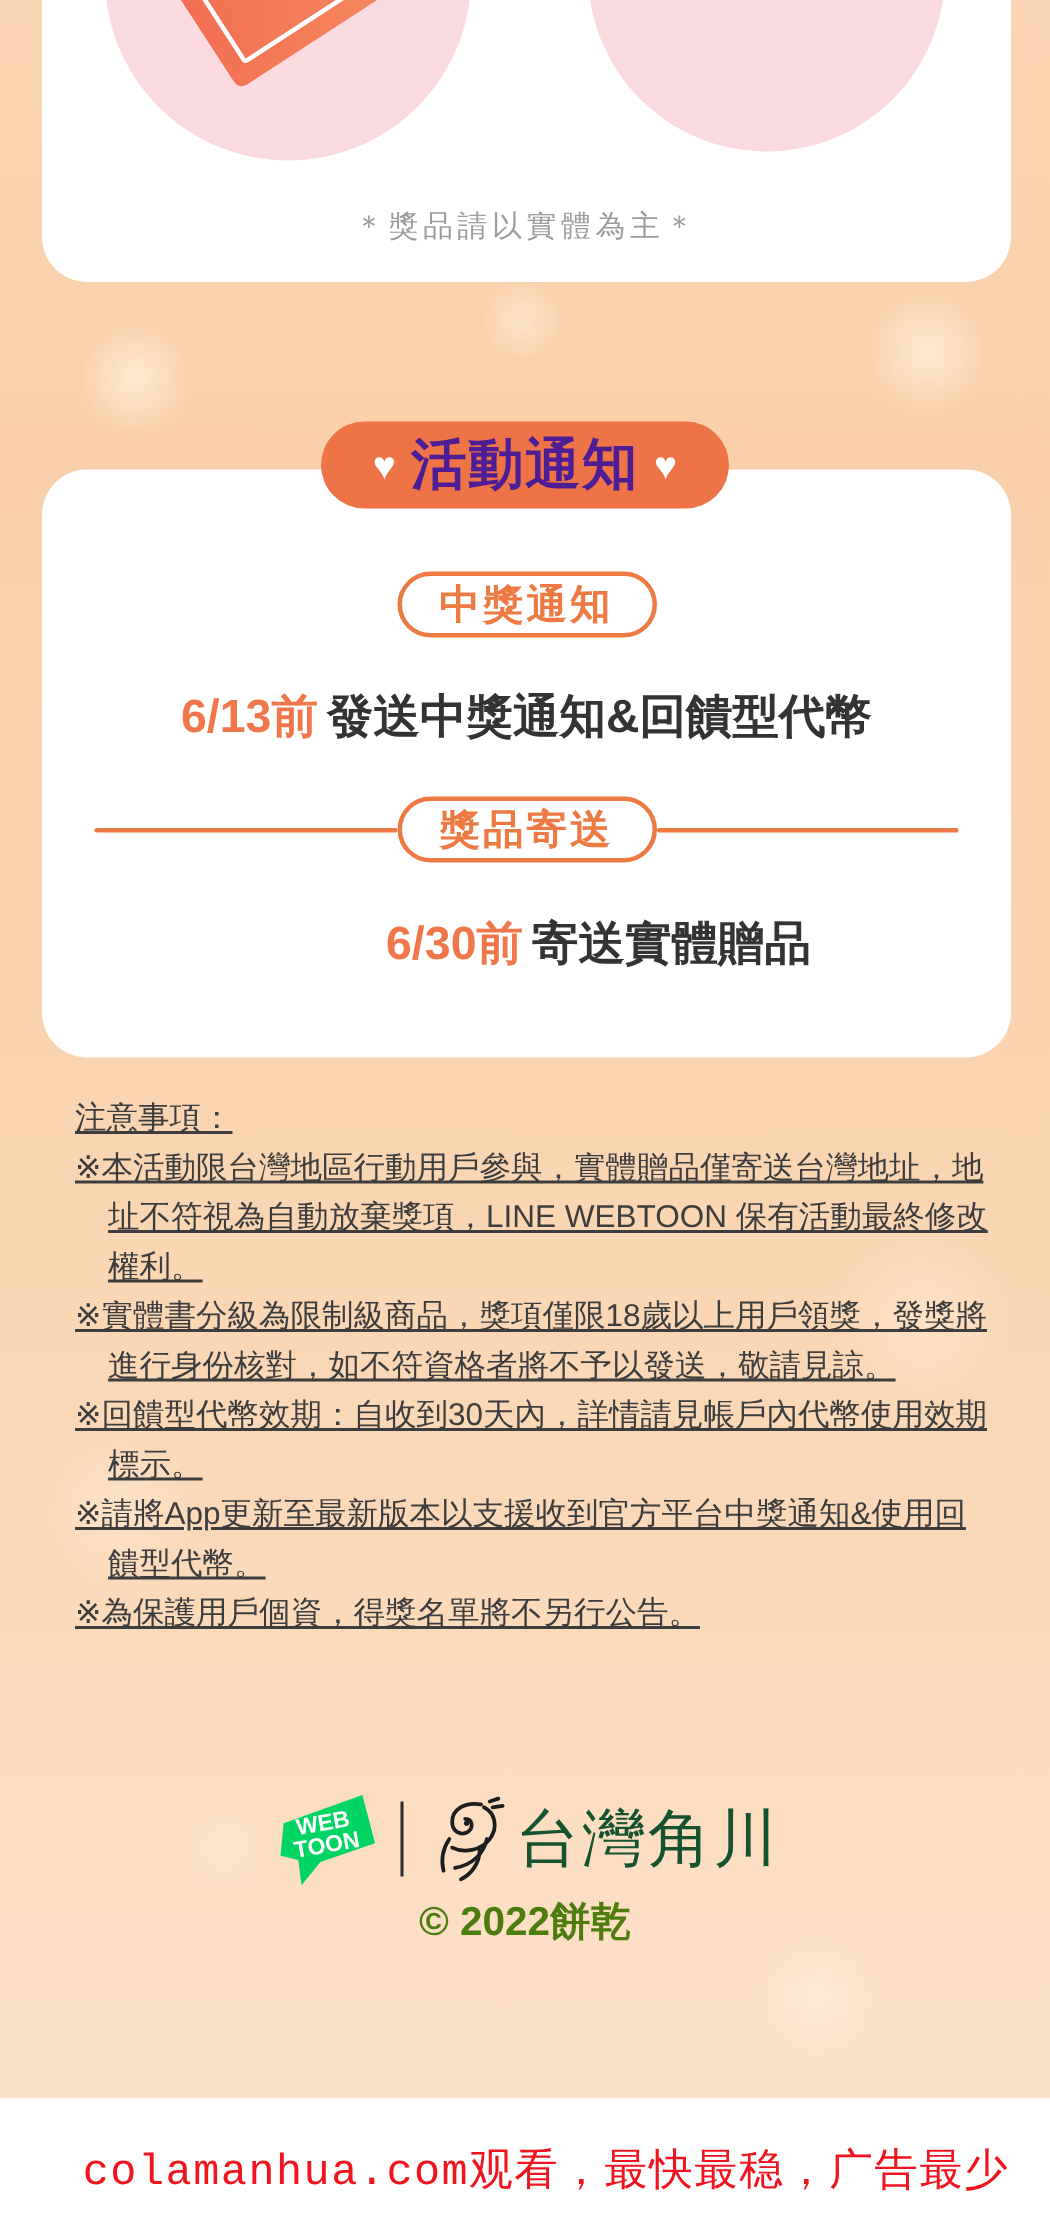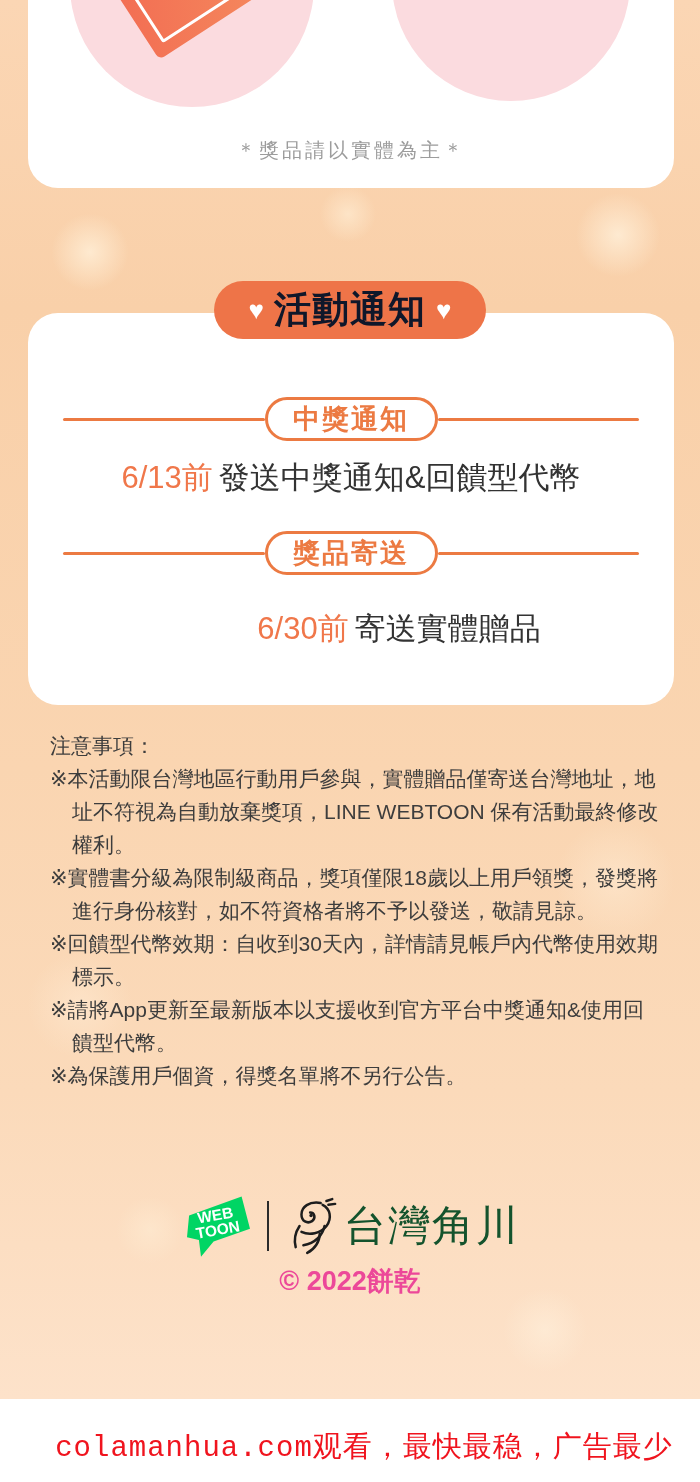--- a/index.html
+++ b/index.html
@@ -31,50 +31,50 @@
   .prize-card-orange .inner-border{position:absolute;left:12px;top:12px;right:12px;bottom:12px;
     border:3px solid #ffffff;border-radius:3px;}
   .caption{position:absolute;left:0;bottom:24px;width:100%;text-align:center;
     color:#9c9c9c;font-size:20px;letter-spacing:3px;}
 
   
   .notice-badge{position:absolute;left:350px;top:281px;transform:translateX(-50%);
     width:272px;height:58px;background:#ee7448;border-radius:29px;z-index:3;
     display:flex;align-items:center;justify-content:center;gap:10px;}
   .notice-badge .heart{color:#fff;font-size:26px;line-height:1;}
-  .notice-badge .lbl{color:#0f172a;font-size:37px;font-weight:bold;letter-spacing:1px;}
+  .notice-badge .lbl{color:#4c1d95;font-size:37px;font-weight:bold;letter-spacing:1px;}
 
   
   .schedule-card{position:absolute;left:28px;top:313px;width:646px;height:392px;background:#fff;
     border-radius:30px;z-index:2;}
   .divider-row{position:absolute;left:35px;right:35px;height:44px;display:flex;align-items:center;}
   .divider-row .line{flex:1;height:3px;background:#ec7a42;border-radius:2px;}
   .divider-row .pill{width:167px;height:38px;border:3px solid #ec7a42;border-radius:22px;
     background:#fff;display:flex;align-items:center;justify-content:center;
     color:#ec7a42;font-size:27px;font-weight:bold;letter-spacing:2px;}
-  .row1{top:84px;} .row2{top:218px;}
+  .row1{top:68px;flex-direction:column;} .row2{top:218px;}
   .sched-text{position:absolute;left:0;width:100%;text-align:center;
-    font-size:31px;font-weight:normal;color:#333;}
+    font-size:31px;font-weight:bold;color:#333;}
   .sched-text .date{color:#f0774a;margin-right:6px;}
   .txt1{top:144px;} .txt2{top:295px;padding-left:48px;}
 
   
   .notes{position:absolute;left:50px;top:729px;width:614px;color:#3d3d3d;
-    font-size:21px;line-height:33px;}
+    font-size:21px;line-height:33px;text-decoration:underline;}
   .notes .note-item{text-indent:-1.05em;padding-left:1.05em;}
 
   
   .footer-row{position:absolute;left:0;top:1190px;width:700px;height:72px;
     display:flex;align-items:center;justify-content:center;}
   .webtoon-logo{width:70px;height:68px;}
   .logo-divider{width:2px;height:50px;background:#2b2b2b;margin:0 19px 0 17px;}
   .phoenix{width:50px;height:58px;margin-right:6px;}
   .publisher{font-size:42px;font-weight:normal;color:#14532d;letter-spacing:2px;}
   .copyright{position:absolute;left:0;top:1263px;width:700px;text-align:center;
-    font-size:27px;font-weight:bold;color:#ec4899;}
+    font-size:27px;font-weight:bold;color:#4d7c0f;}
 
   
   .watermark-strip{position:absolute;left:0;top:1399px;width:700px;height:83px;background:#fff;padding-left:28px;}
   .watermark-text{position:absolute;left:0;top:28px;width:100%;text-align:center;
     font-family:"Liberation Mono","DejaVu Serif",serif;
     font-size:29px;color:#f0141e;letter-spacing:1px;}
 </style>
 </head>
 <body>
 

